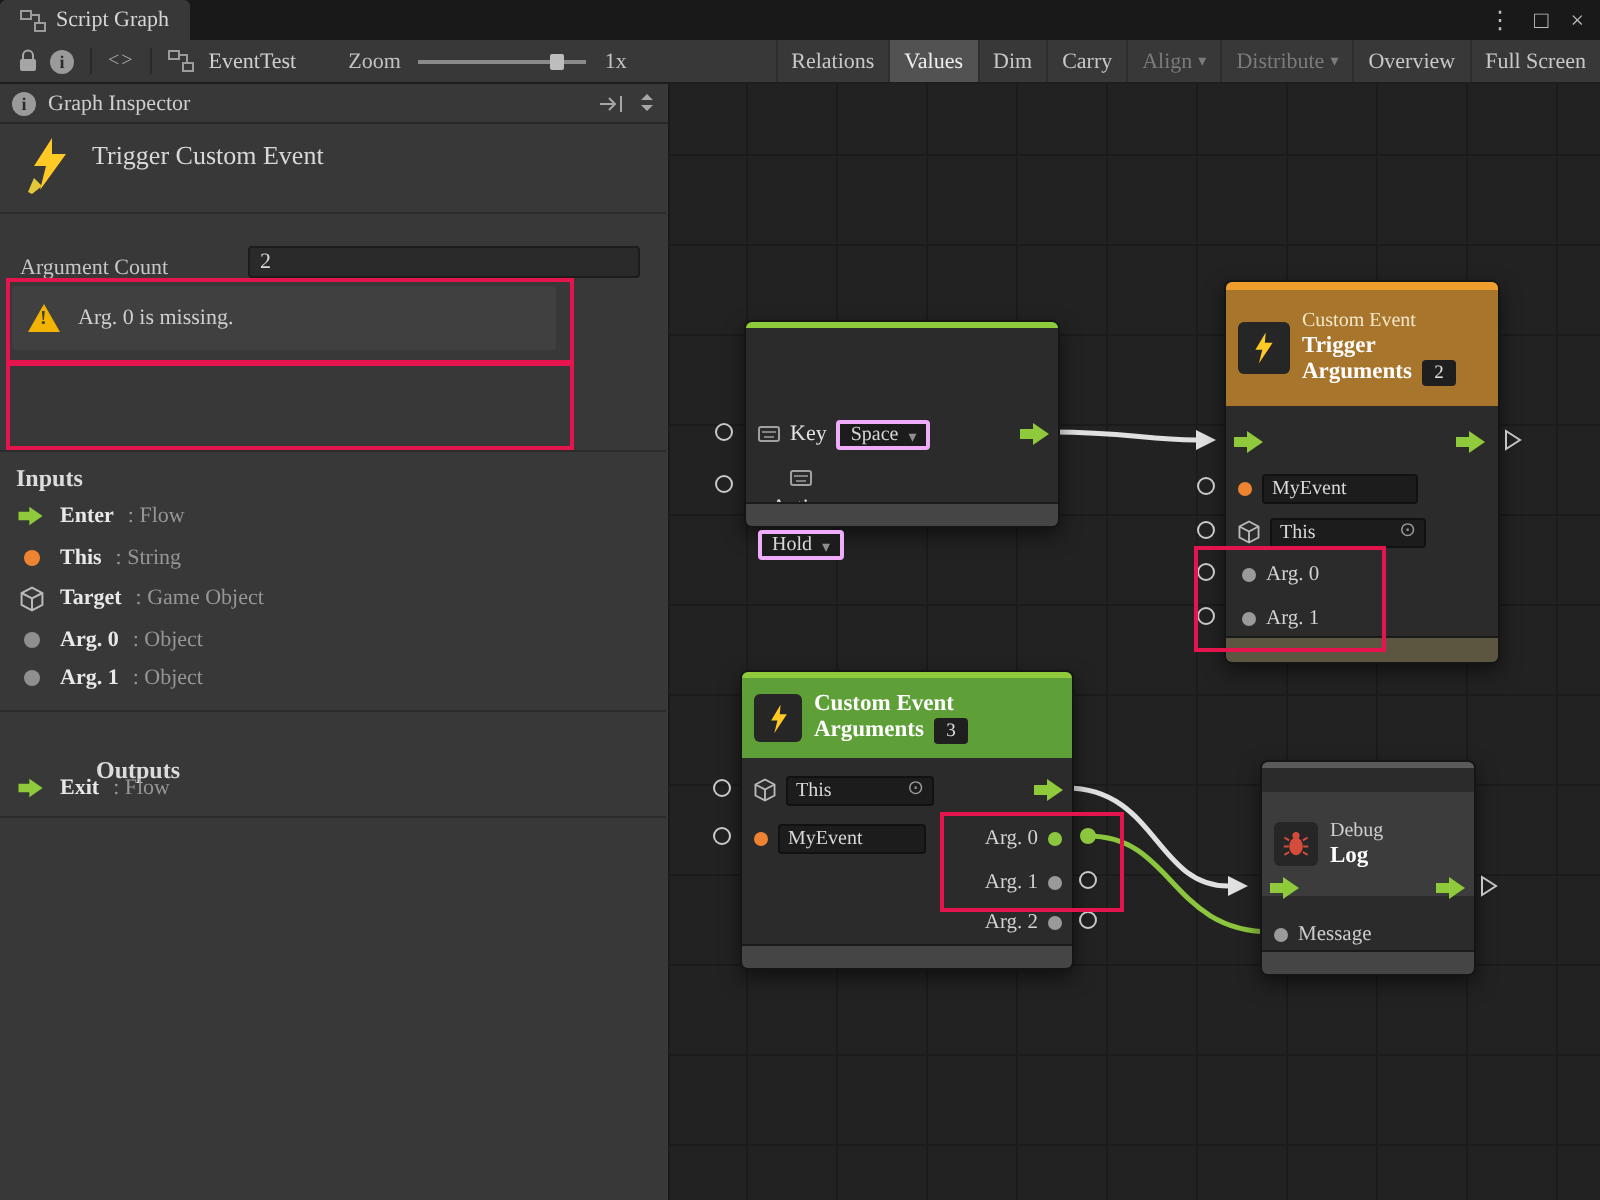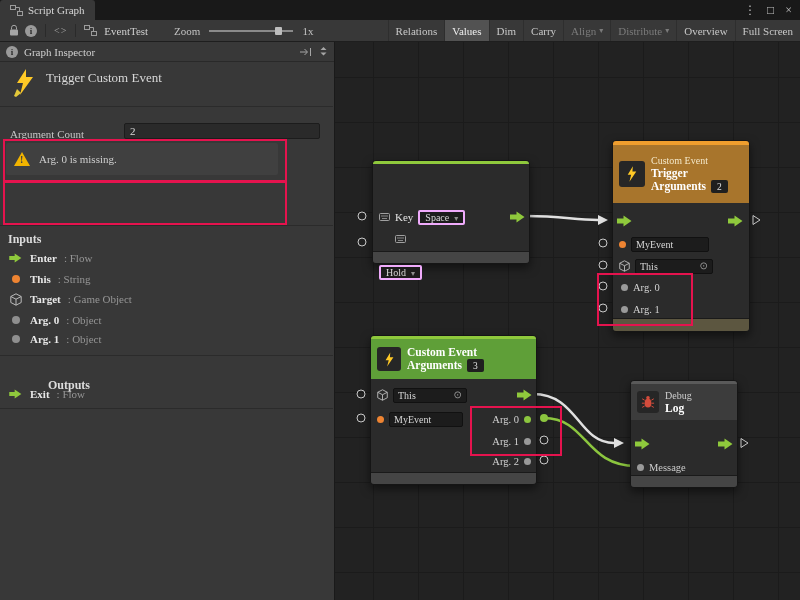--- a/index.html
+++ b/index.html
@@ -385,21 +385,21 @@
       </div>
       <div class="argrow" style="top:117px;">
         <span>Arg. 2</span>
         <span class="pd" style="background:#9A9A9A;"></span>
       </div>
       <div class="nfoot"></div>
     </div>
 
     <div class="node" style="left:295px;top:338px;width:108px;height:108px;">
       <div class="nstrip" style="background:#5A5A5A;"></div>
-      <div class="nhead" style="top:3px;height:36px;background:#3C3C3C;">
+      <div class="nhead" style="top:15px;height:52px;background:#3C3C3C;">
         <span class="nicon" style="width:22px;height:22px;">
           <svg width="14" height="14" viewBox="0 0 14 14">
               <ellipse cx="7" cy="8.2" rx="3.4" ry="4.4" fill="#D44C3C"></ellipse>
               <circle cx="7" cy="2.8" r="1.8" fill="#D44C3C"></circle>
               <path d="M3.6 5.2 L1.2 3.8 M3.4 8.2 H0.9 M3.6 11 L1.2 12.4 M10.4 5.2 L12.8 3.8 M10.6 8.2 H13.1 M10.4 11 L12.8 12.4" stroke="#D44C3C"></path>
             </svg>
         </span>
         <div>
           <div class="ntc" style="color:#CFCFCF;">Debug</div>
           <div class="nt1">Log</div>

